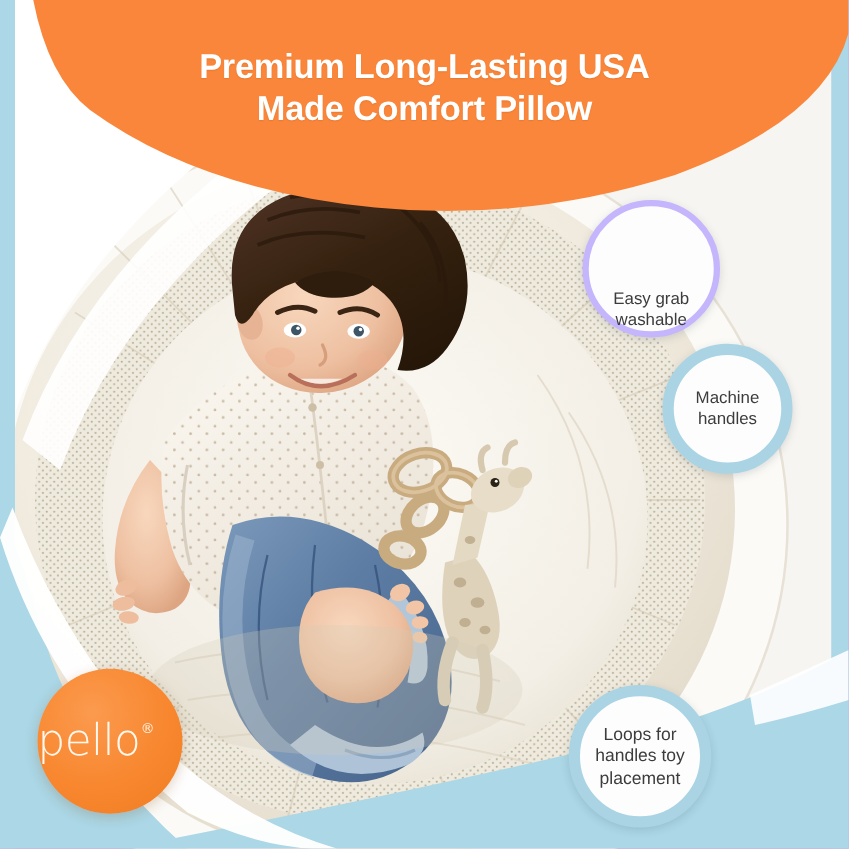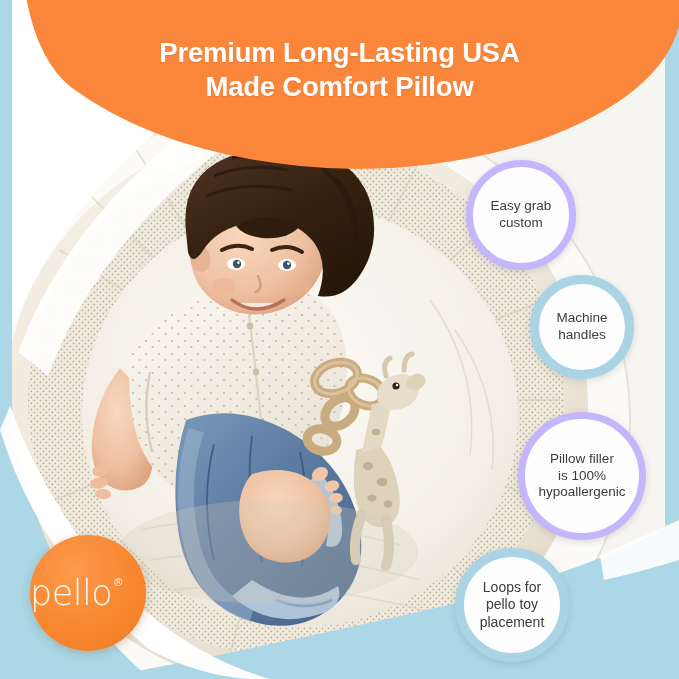--- a/index.html
+++ b/index.html
@@ -69,21 +69,21 @@
     justify-content: center;
     text-align: center;
     color: #3c3c3c;
     box-sizing: border-box;
     box-shadow: 0 2px 7px rgba(60,80,95,0.18);
   }
   .badge-text {
     line-height: 1.25;
     padding: 0 6px;
   }
-  .badge.orange { border: 7px solid #c4b5fd; }
+  .badge.orange { border: 5px solid #c4b5fd; align-items: flex-end; }
   .badge.blue   { border: 9px solid #aad4e4; }
 
   #badge-handles {
     left: 466px; top: 160px;
     width: 110px; height: 110px;
     font-size: 13.5px;
     z-index: 6;
   }
   #badge-washable {
     left: 530px; top: 275px;
@@ -381,43 +381,36 @@
   </svg>
 
   <div class="headline">
     <span>Premium Long-Lasting USA</span>
     <span class="l2">Made Comfort Pillow</span>
   </div>
 
   <div class="badge orange" id="badge-handles">
     <div class="badge-text">
       <span>Easy grab</span><br>
-      <span>custom</span>
+      <span>washable</span>
     </div>
   </div>
 
   <div class="badge blue" id="badge-washable">
     <div class="badge-text">
       <span>Machine</span><br>
       <span>handles</span>
     </div>
   </div>
 
-  <div class="badge orange" id="badge-hypo">
-    <div class="badge-text">
-      <span>Pillow filler</span><br>
-      <span>is 100%</span><br>
-      <span>hypoallergenic</span>
-    </div>
-  </div>
 
   <div class="badge blue" id="badge-loops">
     <div class="badge-text">
       <span>Loops for</span><br>
-      <span>pello toy</span><br>
+      <span>handles toy</span><br>
       <span>placement</span>
     </div>
   </div>
 
   <div id="logo">
     <span class="logo-word">
       <span>pello</span>
       <span class="logo-tm">®</span>
     </span>
   </div>

